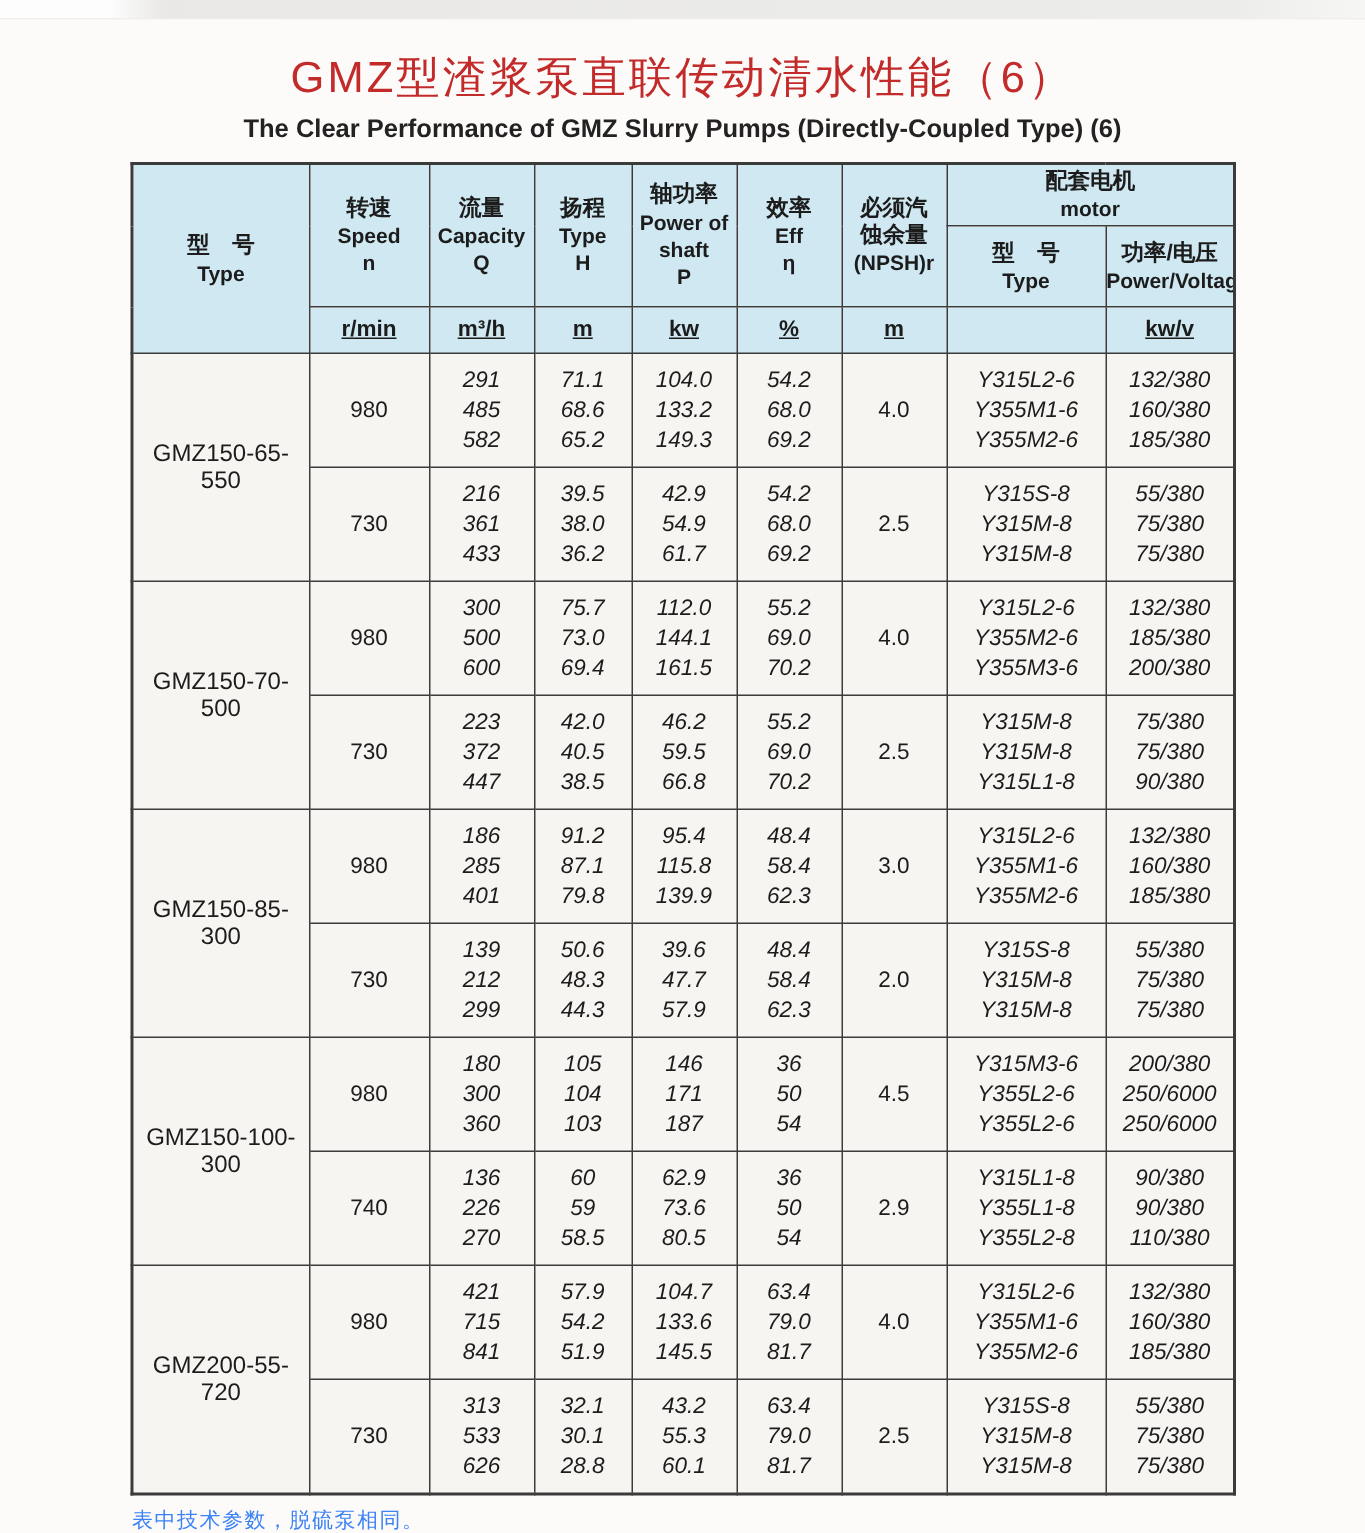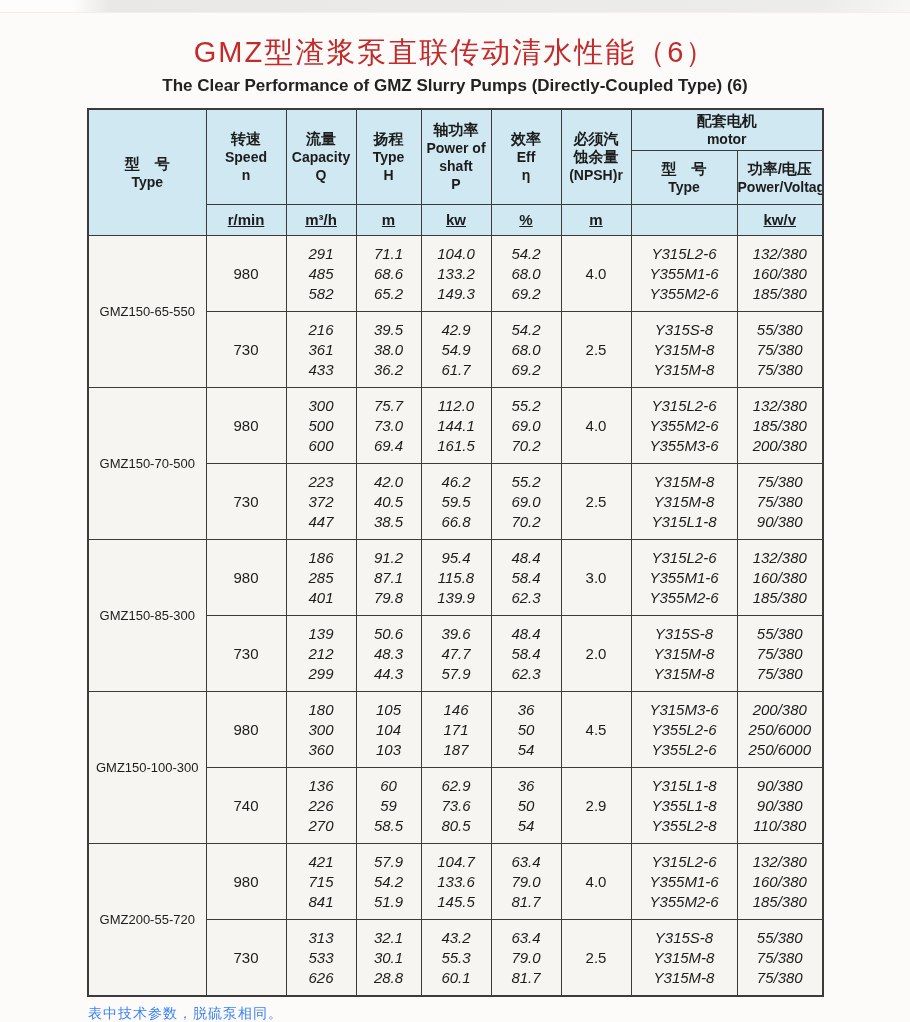--- a/index.html
+++ b/index.html
@@ -62,21 +62,21 @@
   thead .en{font-size:14px;font-weight:600;}
   thead tr.units th{height:30px;font-size:15px;font-weight:600;text-decoration:underline;}
   tbody td{
     background:var(--cell-bg);
     font-size:15px;
     height:75px;
   }
   td.model{
     text-align:left;
     padding-left:2px;
-    font-size:13px;
+    font-size:16px;
     letter-spacing:0px;
     background:var(--cell-bg);
   }
   td.multi{
     white-space:pre-line;
     line-height:20px;
     font-style:italic;
   }
   tr.h1-row th{height:40px;}
   tr.h2-row th{height:53px;}

